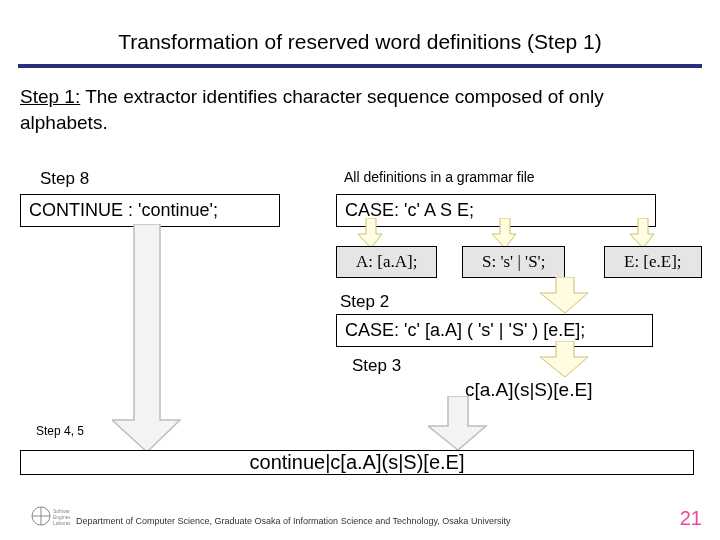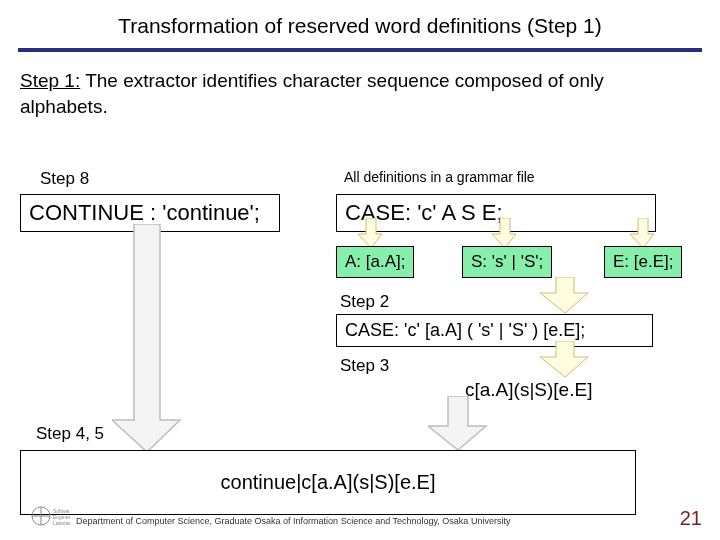--- a/index.html
+++ b/index.html
@@ -8,21 +8,21 @@
     height: 540px;
     background: #fff;
     font-family: Verdana, Geneva, sans-serif;
     position: relative;
     overflow: hidden;
     color: #000;
   }
   .title {
     font-size: 21px;
     text-align: center;
-    padding: 14px 10px 6px 10px;
+    padding: 30px 10px 6px 10px;
   }
   .divider {
     height: 4px;
     background: #2b2f7a;
     margin: 4px 18px 10px 18px;
   }
   .subtitle {
     font-size: 19px;
     padding: 6px 36px 4px 20px;
     line-height: 1.35;
@@ -33,90 +33,91 @@
   .step-label {
     position: absolute;
     font-size: 17px;
   }
   .step1-label { left: 40px; top: 169px; }
   .allDefs { position: absolute; left: 344px; top: 169px; font-size: 14px; }
   .box {
     position: absolute;
     border: 1.5px solid #000;
     background: #fff;
-    font-size: 22px;
+    font-size: 18px;
     padding: 5px 8px;
   }
   .box1 { left: 20px; top: 194px; width: 260px; }
   .box2 { left: 336px; top: 194px; width: 320px; }
   .grammar-box {
     position: absolute;
     border: 1.5px solid #000;
-    background: #86efac;
+    background: #e5e5e5;
     font-size: 17px;
-    padding: 5px 8px;
+    padding: 5px 19px;
+    font-family: Liberation Serif, serif;
   }
   .gA { left: 336px; top: 246px; }
   .gS { left: 462px; top: 246px; }
   .gE { left: 604px; top: 246px; }
 
   .arrow-down {
     position: absolute;
   }
   .arrow-down svg { display:block; }
 
   .arrowA { left: 358px; top: 218px; }
   .arrowS { left: 492px; top: 218px; }
   .arrowE { left: 630px; top: 218px; }
 
   .step2-label { left: 340px; top: 292px; font-size: 17px; text-align: right; }
   .box3 { left: 336px; top: 314px; width: 317px; font-size: 18px; }
 
   .arrow-step2 { left: 540px; top: 277px; }
 
-  .step3-label { left: 340px; top: 356px; font-size: 17px; }
+  .step3-label { left: 352px; top: 356px; font-size: 17px; }
   .arrow-step3 { left: 540px; top: 341px; }
   .regex3 {
     position: absolute;
     left: 465px; top: 379px;
     font-size: 19px;
   }
 
   .arrow-long {
     position: absolute;
     left: 112px; top: 224px;
   }
   .arrow-step3down {
     position: absolute;
     left: 428px; top: 396px;
   }
-  .step45-label { left: 36px; top: 424px; font-size: 17px; }
+  .step45-label { left: 36px; top: 424px; font-size: 12px; }
   .box-final {
     position: absolute;
     left: 20px; top: 450px;
-    width: 616px;
+    width: 674px;
     border: 1.5px solid #000;
     font-size: 20px;
     text-align: center;
-    padding: 20px 0;
+    padding: 0 0;
     background: #fff;
   }
   .footer {
     position: absolute;
     left: 76px;
     bottom: 14px;
     font-size: 9px;
     color: #333;
   }
   .pagenum {
     position: absolute;
     right: 18px;
     bottom: 10px;
     font-size: 20px;
-    color: #7f1d1d;
+    color: #ec4899;
   }
   .logo {
     position: absolute;
     left: 30px; bottom: 10px;
     width: 40px; height: 28px;
   }
   .logo svg { display:block; }
 </style>
 </head>
 <body>

